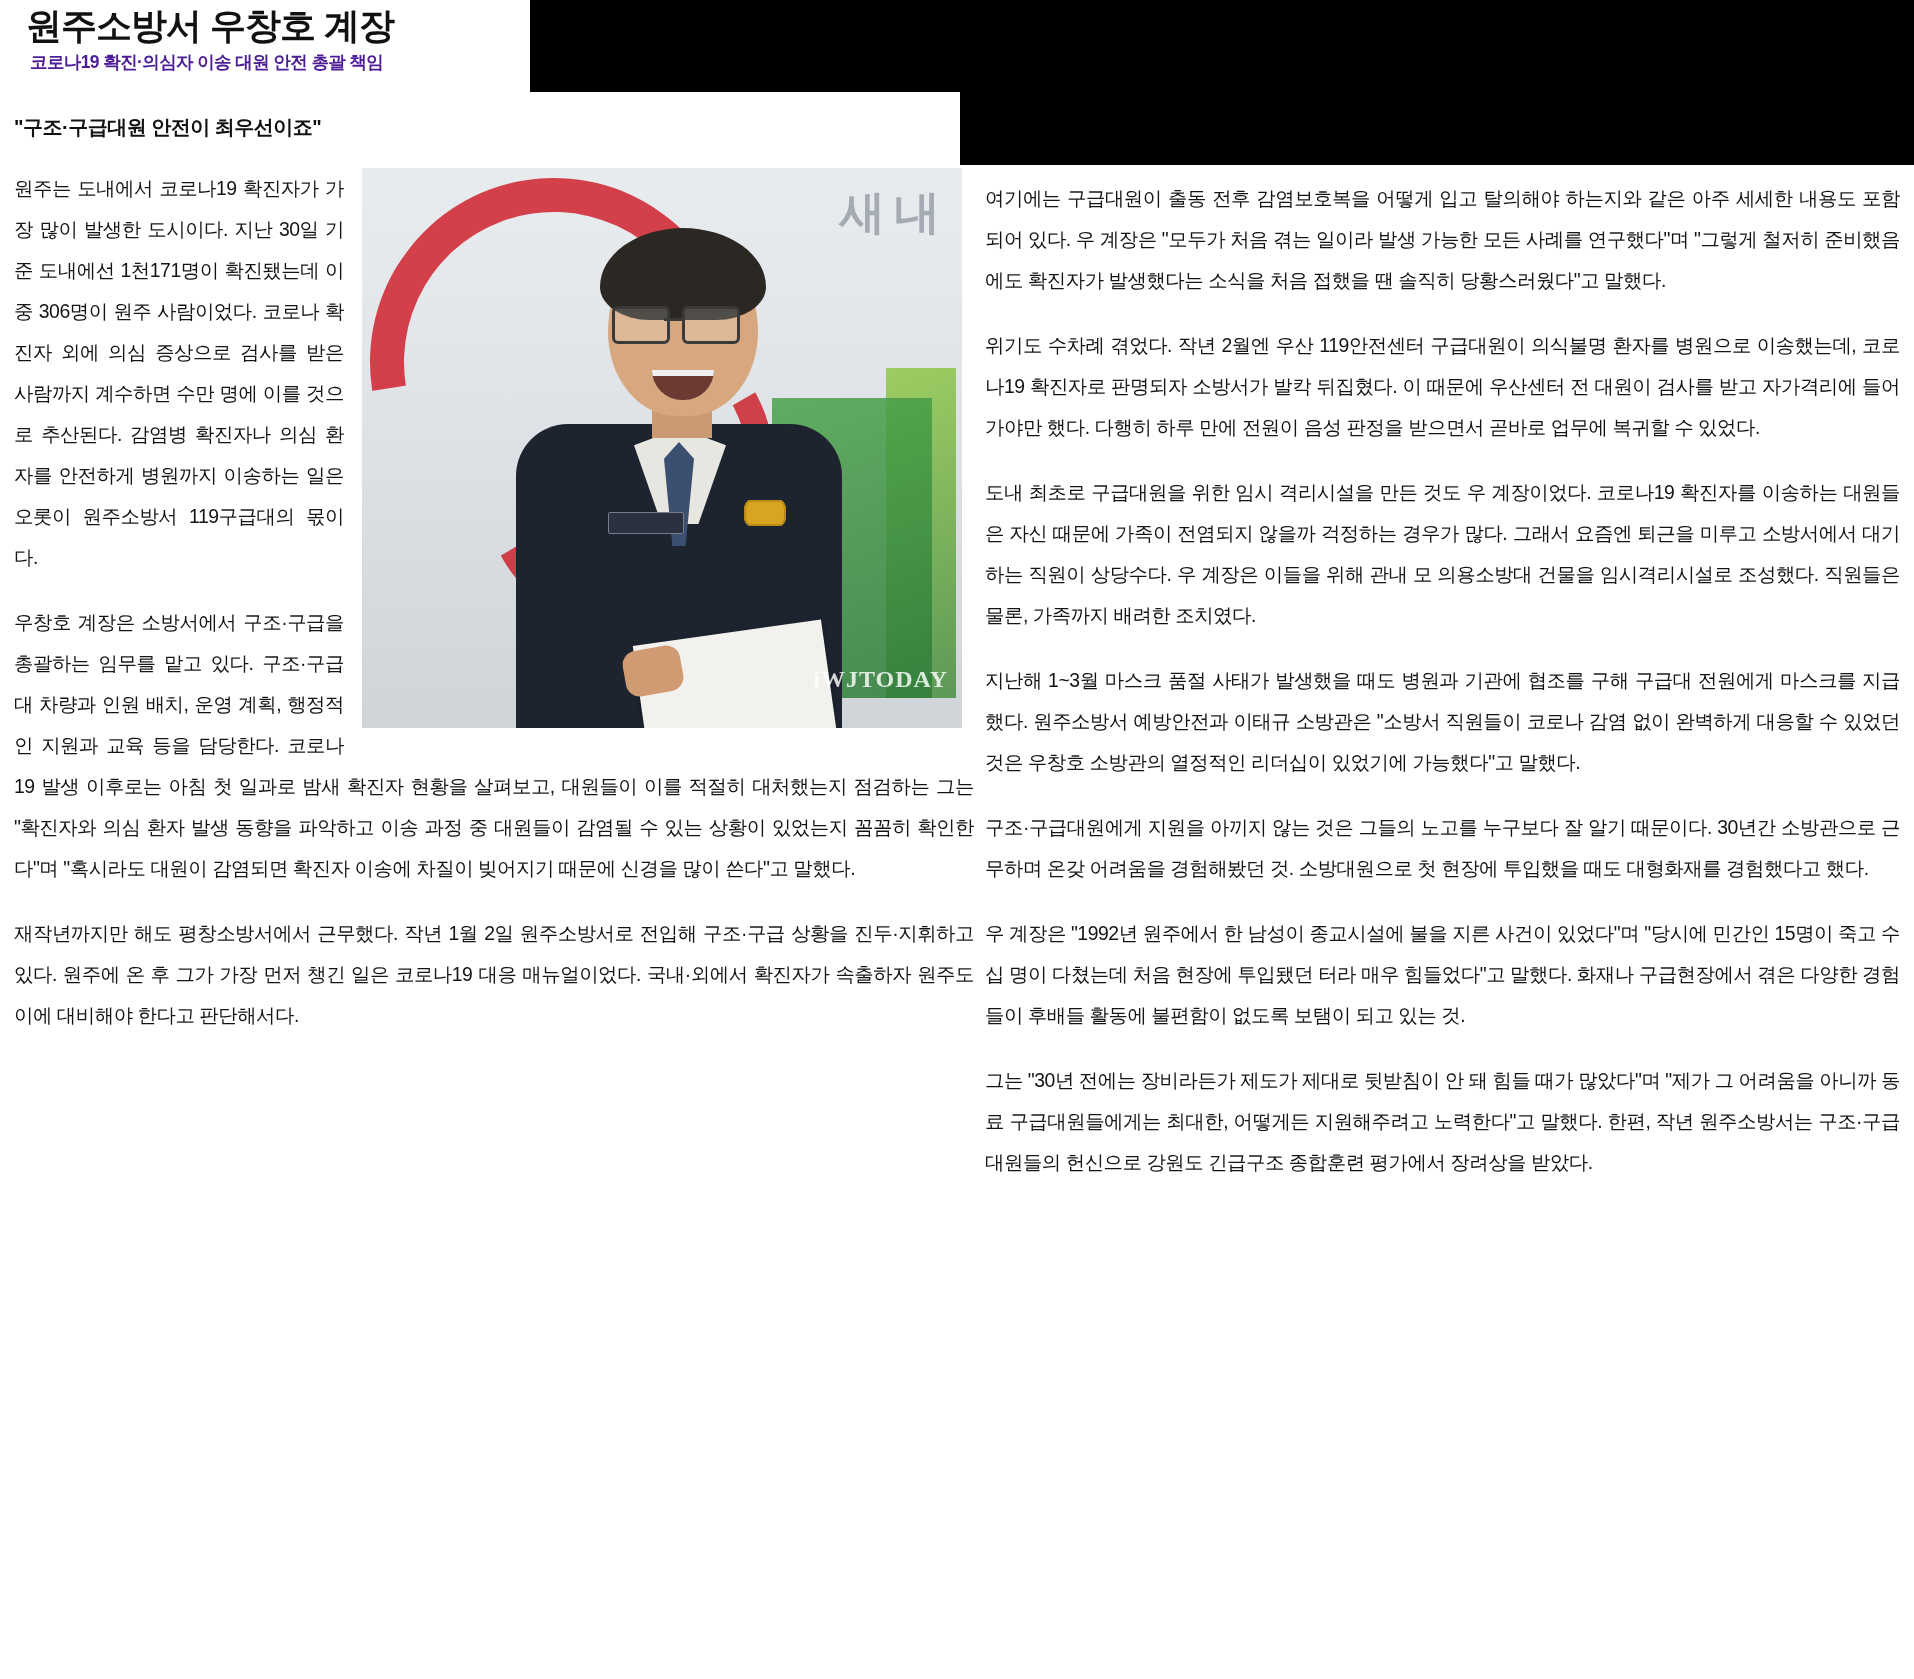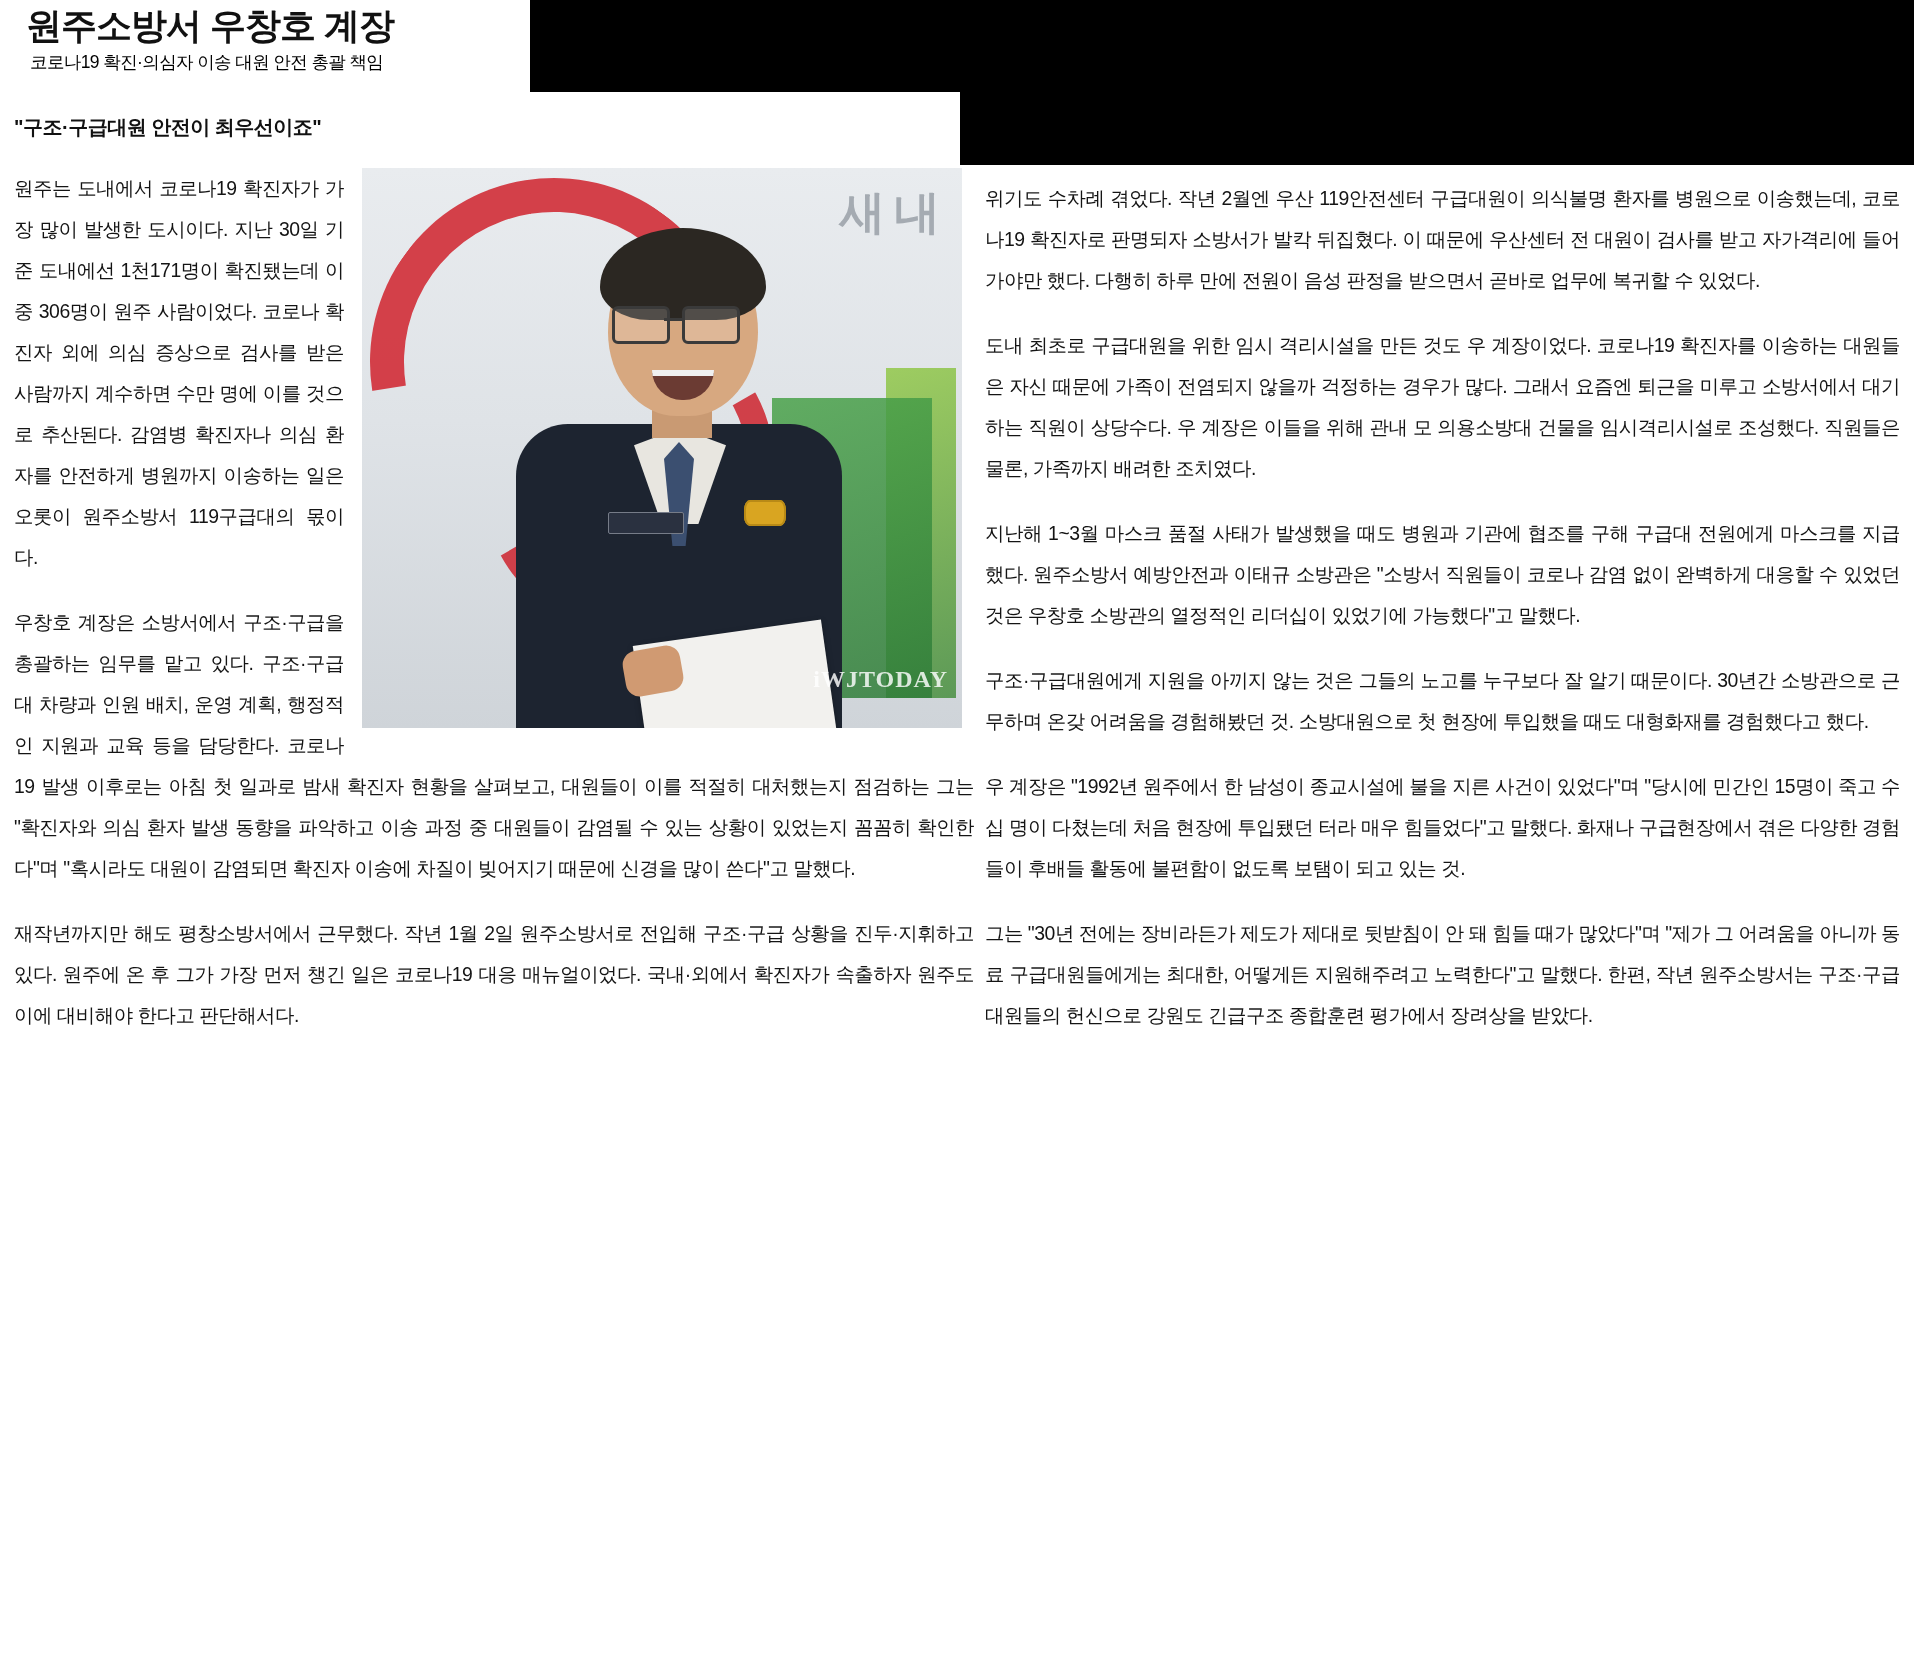--- a/index.html
+++ b/index.html
@@ -46,23 +46,23 @@
     font-size: 36px;
     font-weight: bold;
     letter-spacing: -1px;
     color: #111111;
     white-space: nowrap;
   }
   .subhead {
     position: absolute;
     left: 30px; top: 50px;
     font-size: 17.5px;
-    font-weight: normal;
+    font-weight: bold;
     letter-spacing: -0.6px;
-    color: #000000;
+    color: #4c1d95;
     white-space: nowrap;
   }
   .pullquote {
     position: absolute;
     left: 14px; top: 114px;
     font-size: 20px;
     font-weight: bold;
     letter-spacing: -0.5px;
     color: #111111;
     white-space: nowrap;
@@ -295,20 +295,21 @@
 
       <div class="ph-watermark">iWJTODAY</div>
     </div>
 
     <p>원주는 도내에서 코로나19 확진자가 가장 많이 발생한 도시이다. 지난 30일 기준 도내에선 1천171명이 확진됐는데 이 중 306명이 원주 사람이었다. 코로나 확진자 외에 의심 증상으로 검사를 받은 사람까지 계수하면 수만 명에 이를 것으로 추산된다. 감염병 확진자나 의심 환자를 안전하게 병원까지 이송하는 일은 오롯이 원주소방서 119구급대의 몫이다.</p>
     <p>우창호 계장은 소방서에서 구조·구급을 총괄하는 임무를 맡고 있다. 구조·구급대 차량과 인원 배치, 운영 계획, 행정적인 지원과 교육 등을 담당한다. 코로나19 발생 이후로는 아침 첫 일과로 밤새 확진자 현황을 살펴보고, 대원들이 이를 적절히 대처했는지 점검하는 그는 "확진자와 의심 환자 발생 동향을 파악하고 이송 과정 중 대원들이 감염될 수 있는 상황이 있었는지 꼼꼼히 확인한다"며 "혹시라도 대원이 감염되면 확진자 이송에 차질이 빚어지기 때문에 신경을 많이 쓴다"고 말했다.</p>
     <p>재작년까지만 해도 평창소방서에서 근무했다. 작년 1월 2일 원주소방서로 전입해 구조·구급 상황을 진두·지휘하고 있다. 원주에 온 후 그가 가장 먼저 챙긴 일은 코로나19 대응 매뉴얼이었다. 국내·외에서 확진자가 속출하자 원주도 이에 대비해야 한다고 판단해서다.</p>
   </div>
 
   <div class="col col-right">
+    <p>여기에는 구급대원이 출동 전후 감염보호복을 어떻게 입고 탈의해야 하는지와 같은 아주 세세한 내용도 포함되어 있다. 우 계장은 "모두가 처음 겪는 일이라 발생 가능한 모든 사례를 연구했다"며 "그렇게 철저히 준비했음에도 확진자가 발생했다는 소식을 처음 접했을 땐 솔직히 당황스러웠다"고 말했다.</p>
     <p>위기도 수차례 겪었다. 작년 2월엔 우산 119안전센터 구급대원이 의식불명 환자를 병원으로 이송했는데, 코로나19 확진자로 판명되자 소방서가 발칵 뒤집혔다. 이 때문에 우산센터 전 대원이 검사를 받고 자가격리에 들어가야만 했다. 다행히 하루 만에 전원이 음성 판정을 받으면서 곧바로 업무에 복귀할 수 있었다.</p>
     <p>도내 최초로 구급대원을 위한 임시 격리시설을 만든 것도 우 계장이었다. 코로나19 확진자를 이송하는 대원들은 자신 때문에 가족이 전염되지 않을까 걱정하는 경우가 많다. 그래서 요즘엔 퇴근을 미루고 소방서에서 대기하는 직원이 상당수다. 우 계장은 이들을 위해 관내 모 의용소방대 건물을 임시격리시설로 조성했다. 직원들은 물론, 가족까지 배려한 조치였다.</p>
     <p>지난해 1~3월 마스크 품절 사태가 발생했을 때도 병원과 기관에 협조를 구해 구급대 전원에게 마스크를 지급했다. 원주소방서 예방안전과 이태규 소방관은 "소방서 직원들이 코로나 감염 없이 완벽하게 대응할 수 있었던 것은 우창호 소방관의 열정적인 리더십이 있었기에 가능했다"고 말했다.</p>
     <p>구조·구급대원에게 지원을 아끼지 않는 것은 그들의 노고를 누구보다 잘 알기 때문이다. 30년간 소방관으로 근무하며 온갖 어려움을 경험해봤던 것. 소방대원으로 첫 현장에 투입했을 때도 대형화재를 경험했다고 했다.</p>
     <p>우 계장은 "1992년 원주에서 한 남성이 종교시설에 불을 지른 사건이 있었다"며 "당시에 민간인 15명이 죽고 수십 명이 다쳤는데 처음 현장에 투입됐던 터라 매우 힘들었다"고 말했다. 화재나 구급현장에서 겪은 다양한 경험들이 후배들 활동에 불편함이 없도록 보탬이 되고 있는 것.</p>
     <p>그는 "30년 전에는 장비라든가 제도가 제대로 뒷받침이 안 돼 힘들 때가 많았다"며 "제가 그 어려움을 아니까 동료 구급대원들에게는 최대한, 어떻게든 지원해주려고 노력한다"고 말했다. 한편, 작년 원주소방서는 구조·구급대원들의 헌신으로 강원도 긴급구조 종합훈련 평가에서 장려상을 받았다.</p>
   </div>
 
 </div>
 

